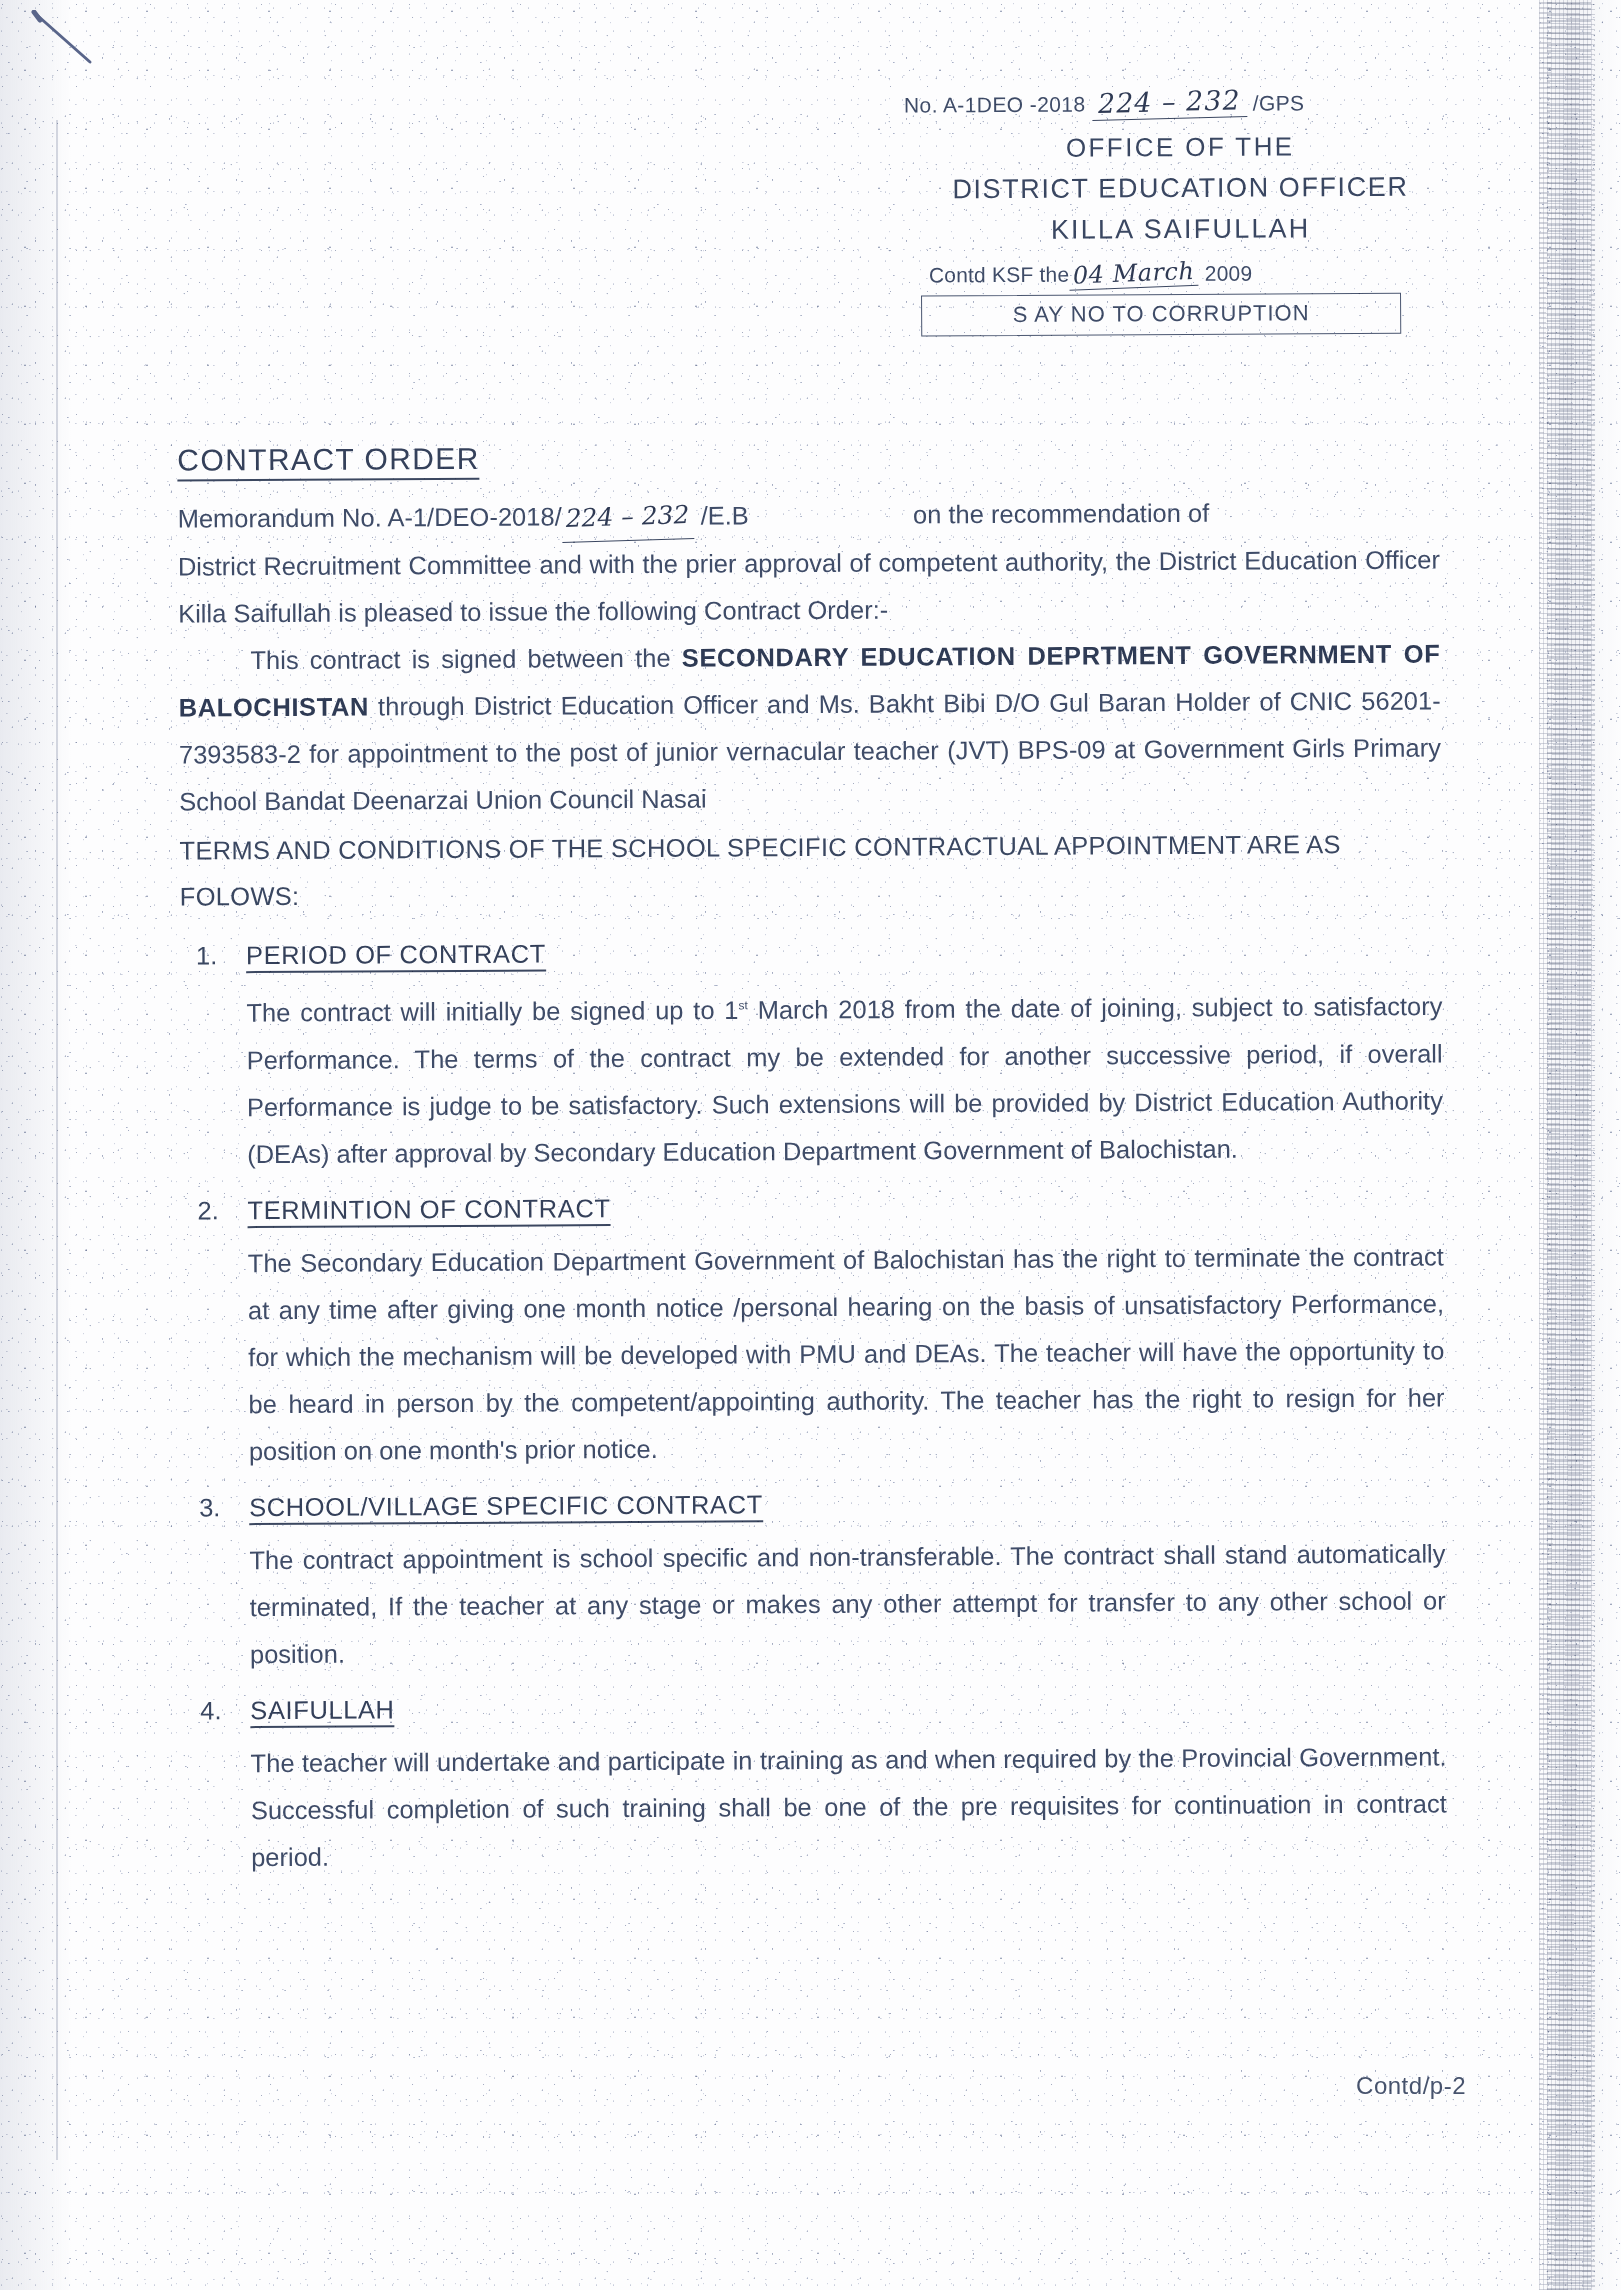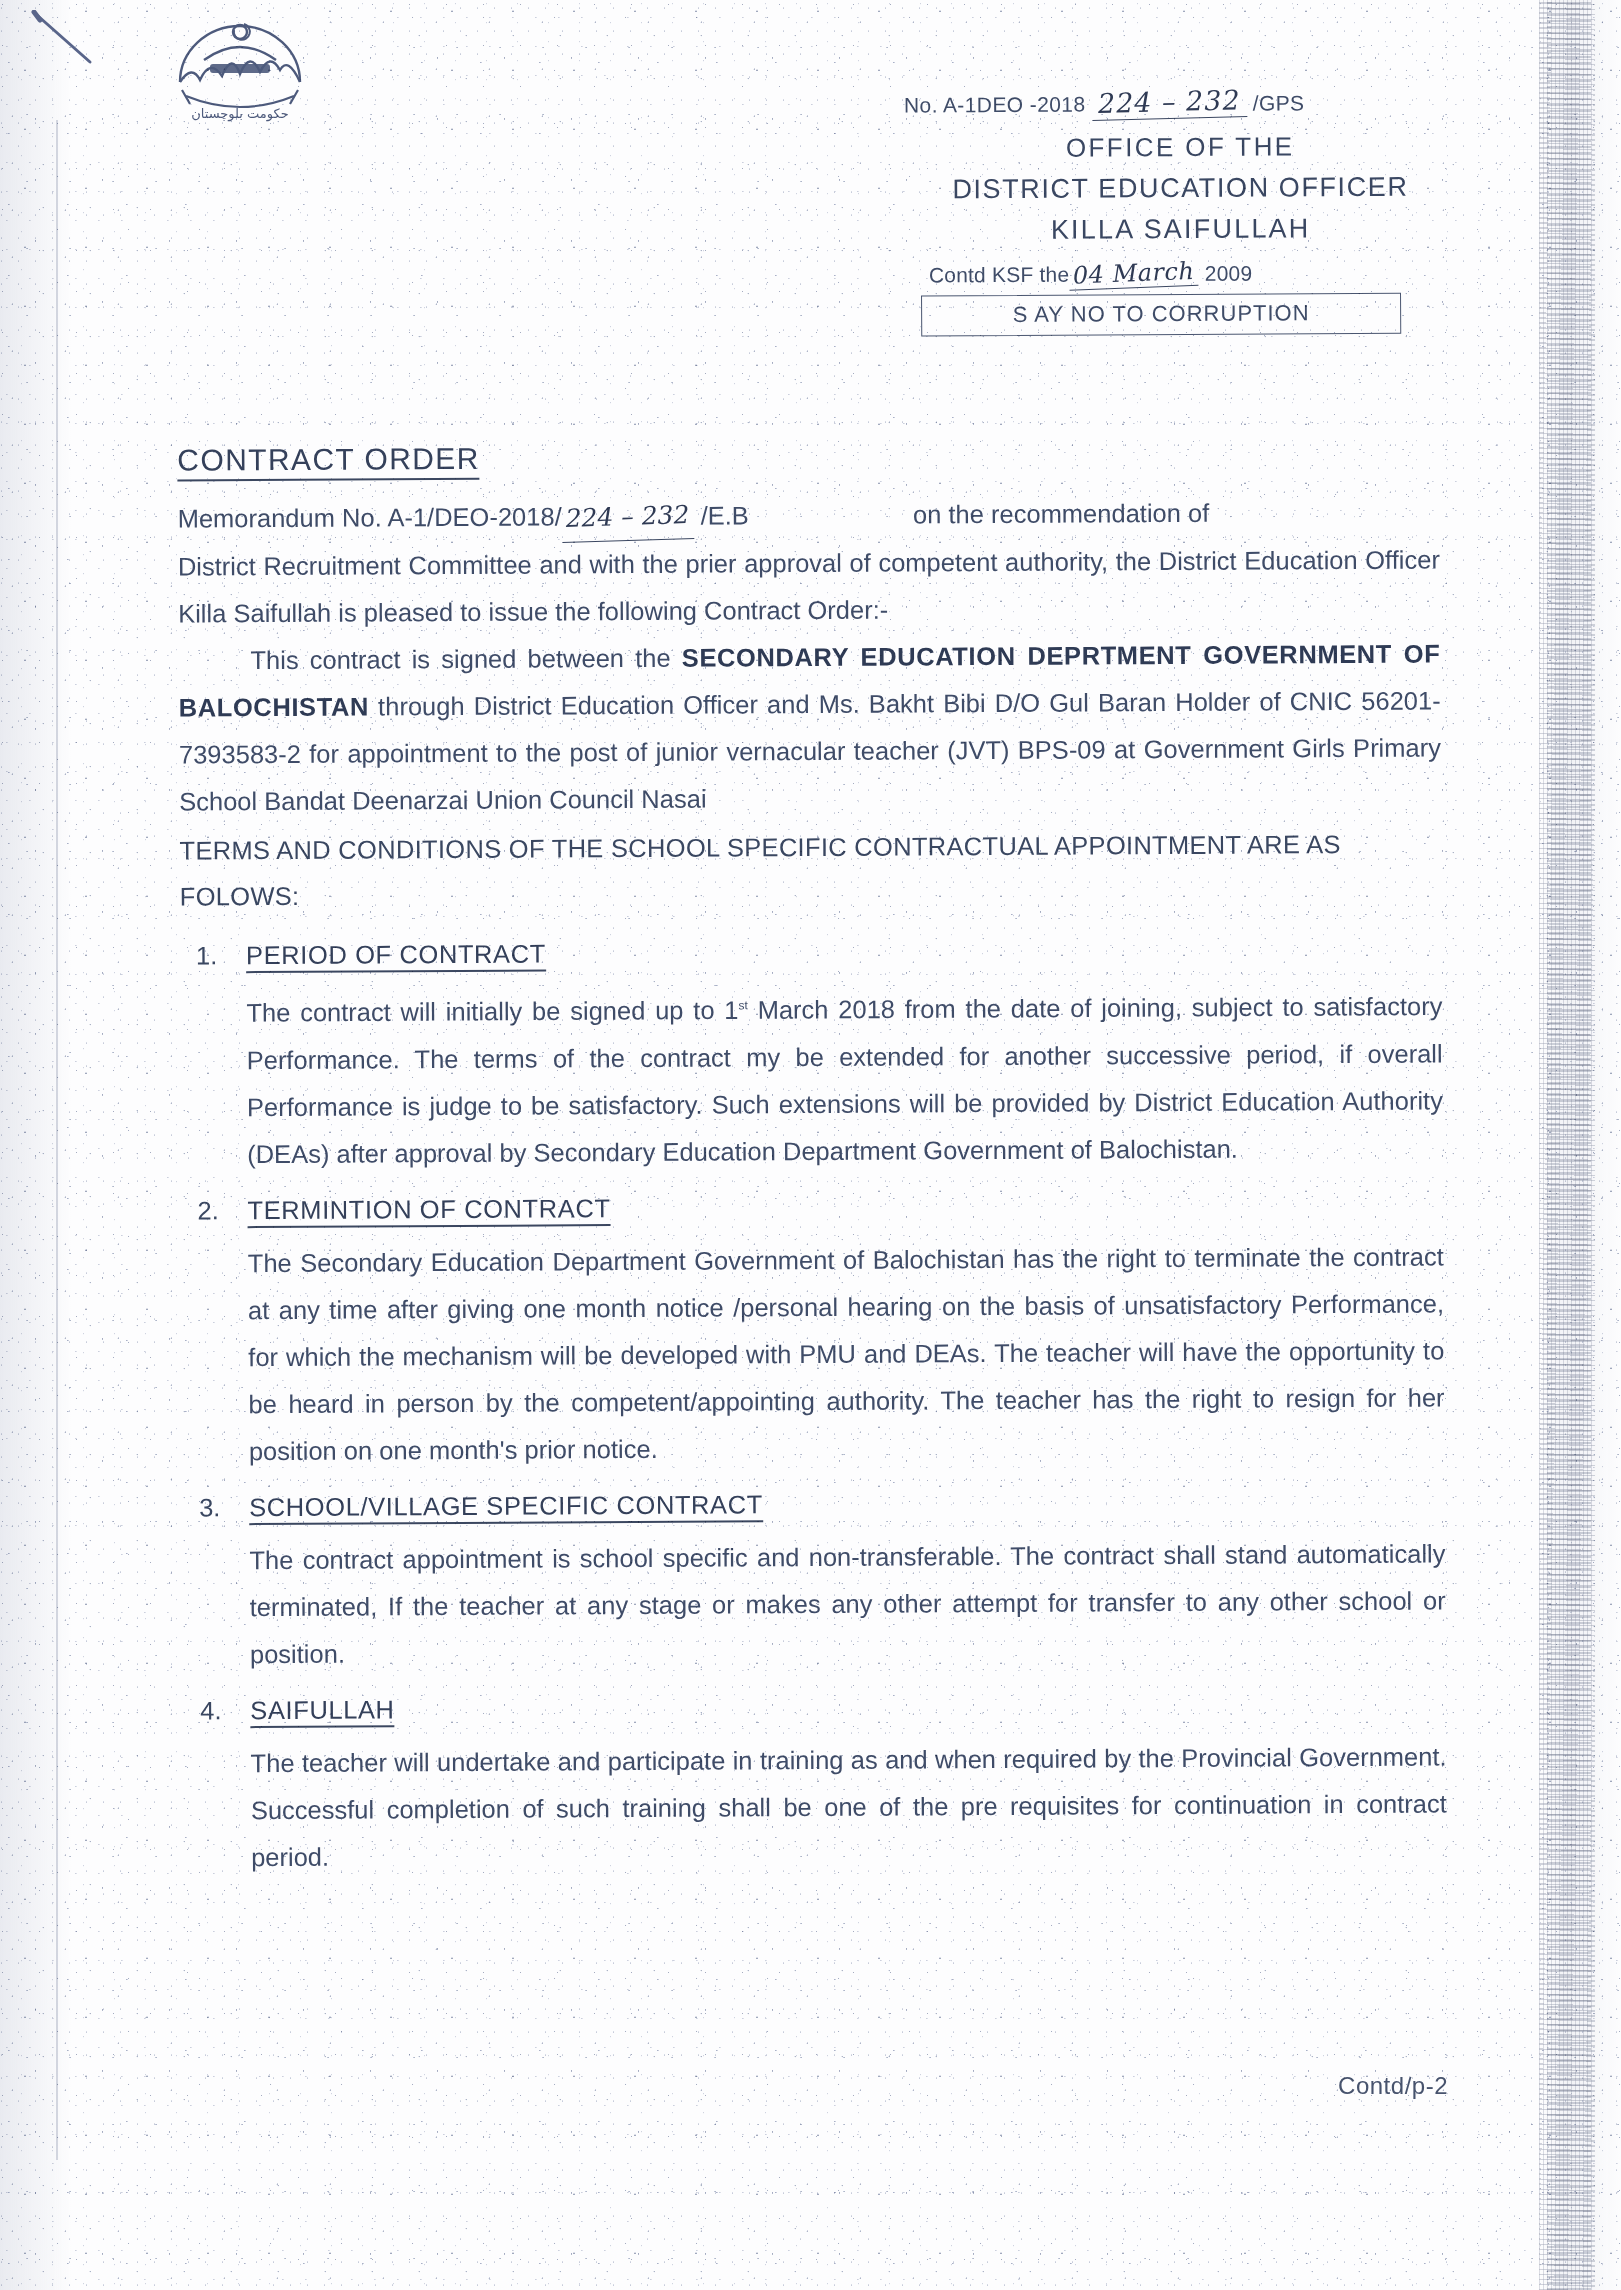--- a/index.html
+++ b/index.html
@@ -280,21 +280,21 @@
     font-size: 25.5px;
     line-height: 47px;
     text-align: justify;
     color: #3f4c68;
     margin: 0;
   }
   sup.ord { font-size: 12px; vertical-align: super; }
 
   .contd {
     position: absolute;
-    right: 173px;
+    right: 155px;
     top: 2072px;
     font-size: 24px;
     color: #47536d;
     letter-spacing: .5px;
     text-align: center;
   }
 
   
   .skew { transform: rotate(-0.32deg); transform-origin: 50% 10%; }
 </style>
@@ -304,37 +304,20 @@
 <div class="page">
 
   <div class="left-edge"></div>
   <div class="left-line"></div>
 
   <svg class="pen-mark" viewBox="0 0 120 90">
     <path d="M8 6 L60 52" stroke="#59658a" stroke-width="3" fill="none" stroke-linecap="round"></path>
     <path d="M4 2 L10 10" stroke="#59658a" stroke-width="5" fill="none" stroke-linecap="round"></path>
   </svg>
 
-  <div class="emblem">
-    <svg viewBox="0 0 200 120" aria-hidden="true">
-      <g fill="none" stroke="#4d5a7c" stroke-width="2.4">
-        <path d="M40 78 A60 56 0 0 1 160 78"></path>
-        <path d="M40 78 q12 -18 20 -2 q10 -22 22 -4 q10 -24 18 -2 q10 -24 20 -2 q10 -20 20 -2 q8 -14 20 12"></path>
-        <path d="M64 56 q36 -26 72 0"></path>
-        <circle cx="100" cy="28" r="7"></circle>
-        <path d="M94 26 a8 8 0 1 0 10 -6" stroke-width="2"></path>
-        <path d="M46 92 q54 22 108 0" stroke-width="2.2"></path>
-        <path d="M42 86 l8 14 M158 86 l-8 14" stroke-width="2.2"></path>
-      </g>
-      <g fill="#4d5a7c" opacity=".9">
-        <rect x="70" y="60" width="60" height="9" rx="3"></rect>
-      </g>
-      <text x="100" y="114" font-family="'DejaVu Sans', sans-serif" font-size="13" fill="#4d5a7c" text-anchor="middle">حکومت بلوچستان</text>
-    </svg>
-  </div>
 
   <div class="hdr skew">
 
     <div class="hdr-refline ink">
       <span>No. A-1DEO -2018</span>
       <span class="hand">224 – 232</span>
       <span>/GPS</span>
     </div>
 
     <div class="hdr-line ink">OFFICE OF THE</div>

